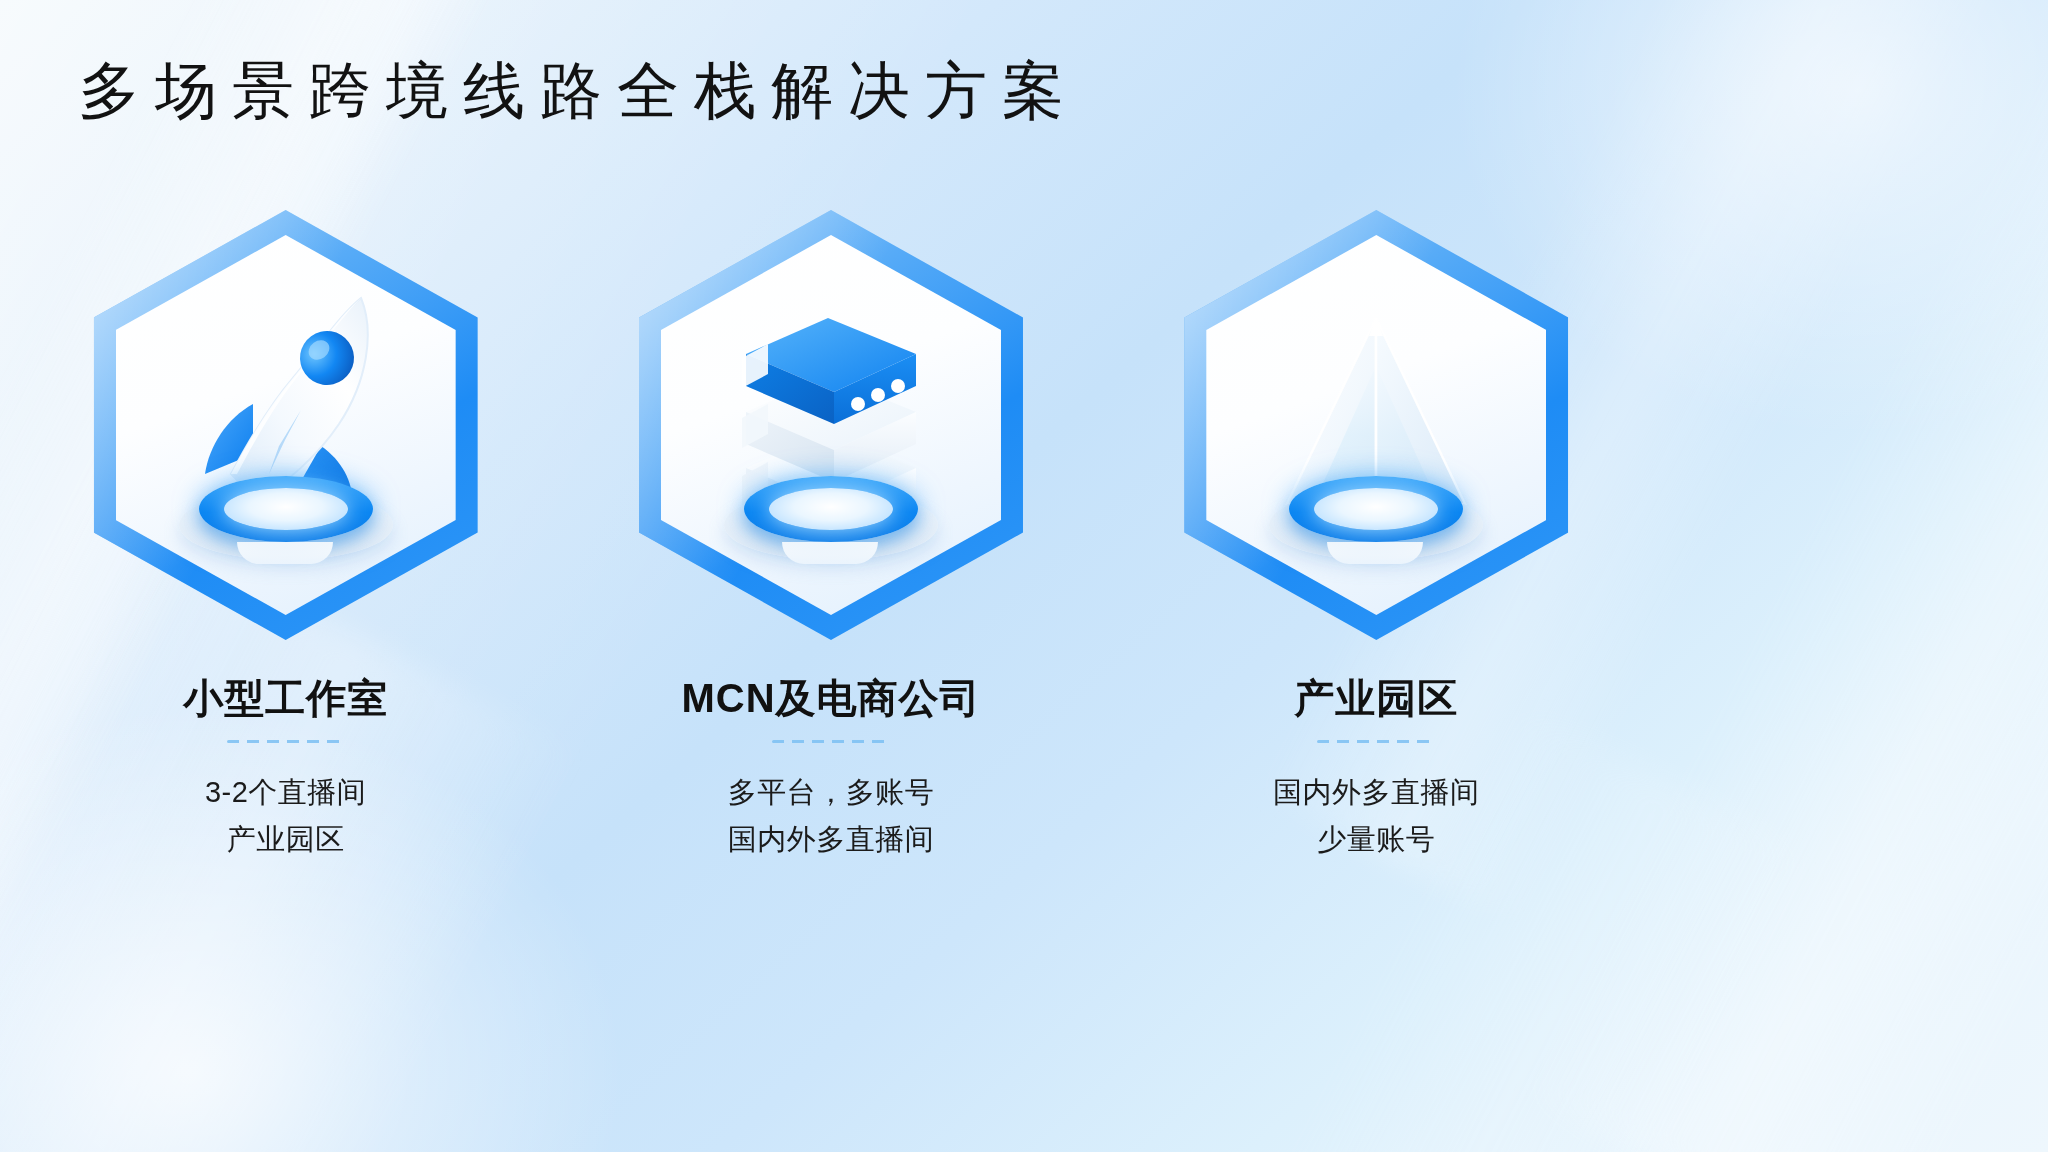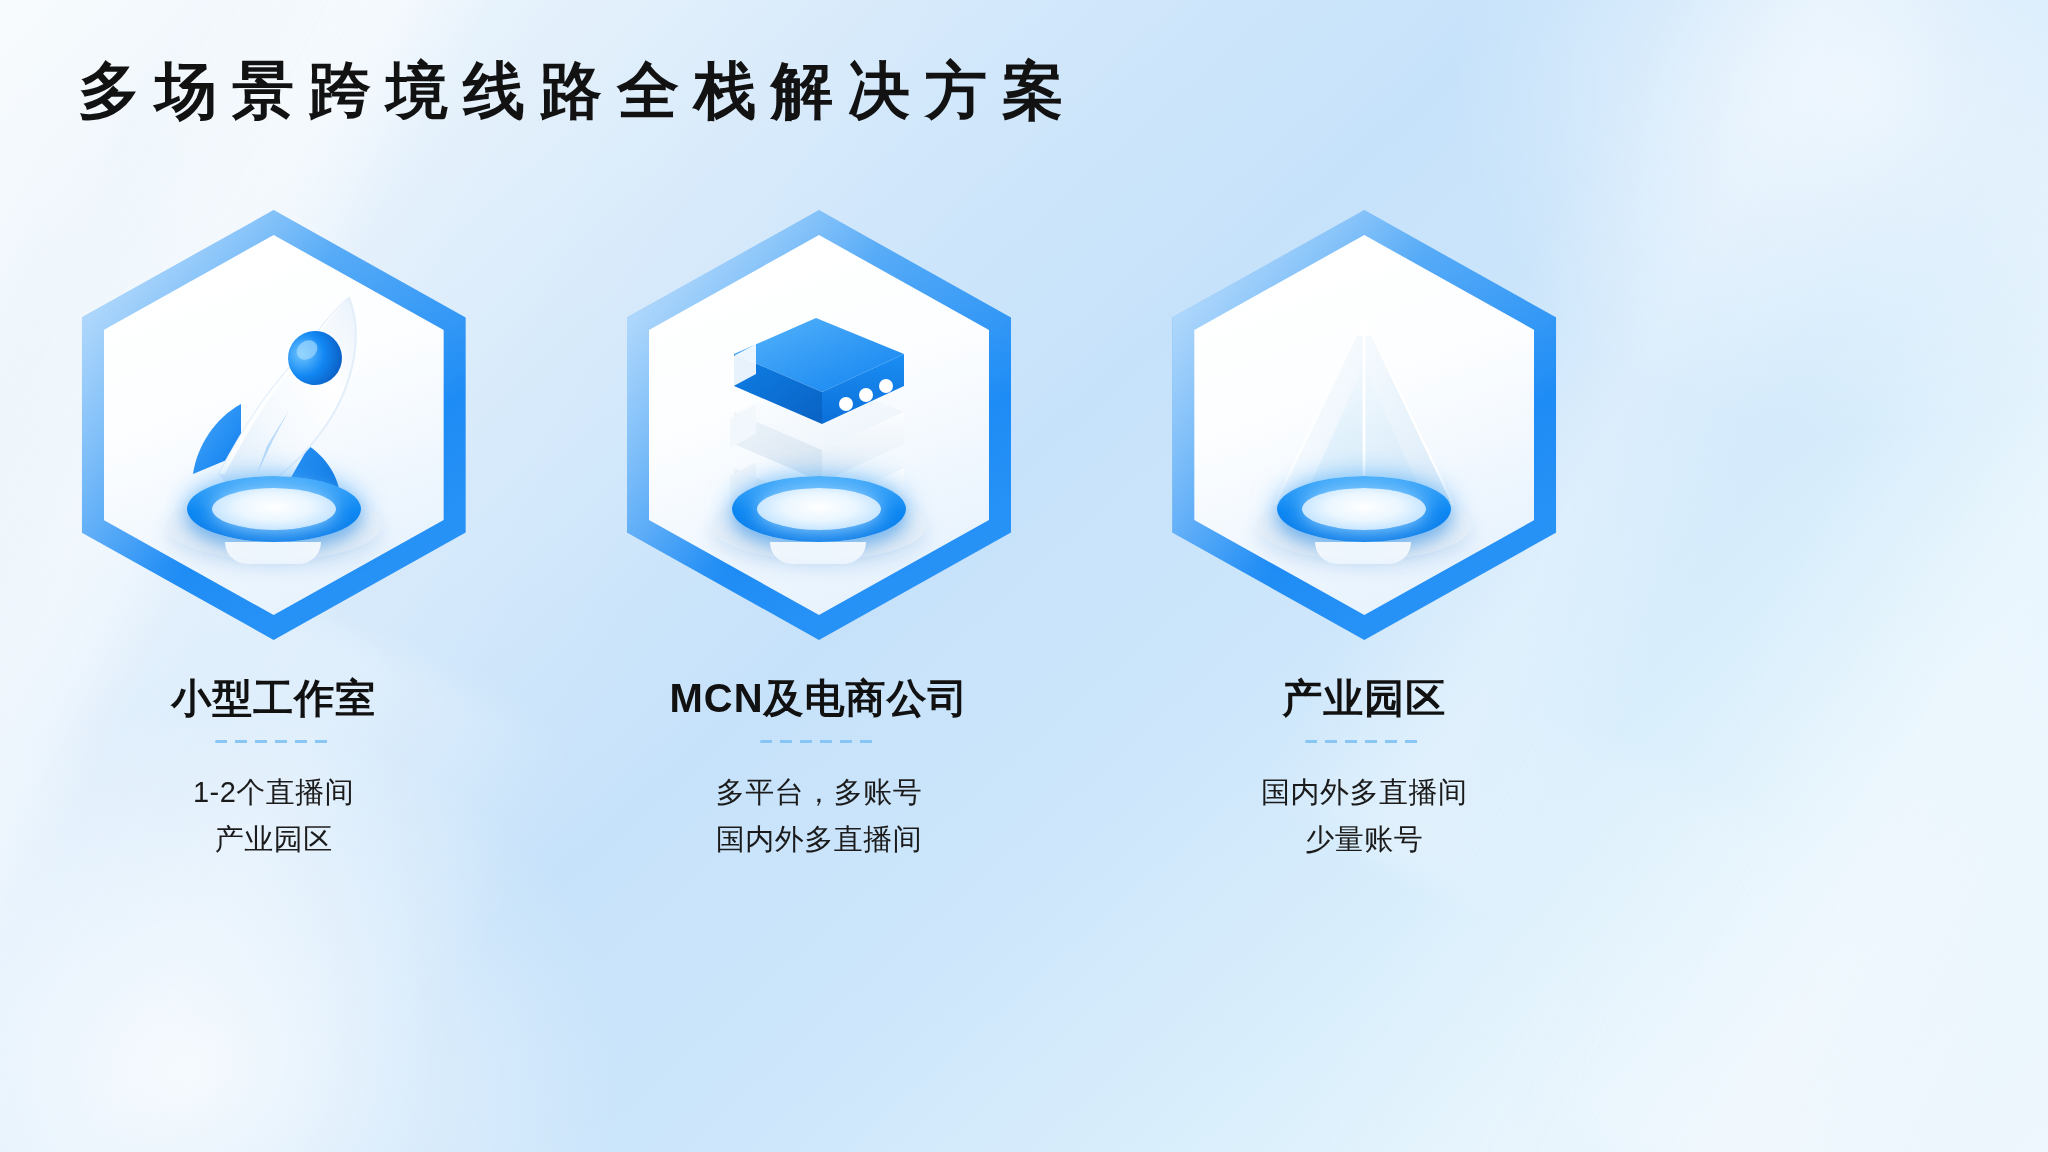--- a/index.html
+++ b/index.html
@@ -61,31 +61,31 @@
   }
 
   
   .page-title {
     position: absolute;
     left: 78px;
     top: 58px;
     margin: 0;
     font-size: 62px;
     line-height: 1.05;
-    font-weight: 700;
+    font-weight: 400;
     color: #121212;
     letter-spacing: 15px;
     white-space: nowrap;
     font-family: "Liberation Sans", "DejaVu Sans", sans-serif;
   }
 
   
   .cards {
     position: absolute;
-    left: 1px;
+    left: 13px;
     top: 210px;
     width: 1636px;
     display: flex;
     justify-content: center;
     align-items: flex-start;
   }
 
   .card {
     width: 600px;
     display: flex;
@@ -280,21 +280,21 @@
           <div class="ped-plate"></div>
           <div class="ped-ring"></div>
           <div class="ped-hole"></div>
           <div class="ped-notch"></div>
         </div>
       </div>
 
       <div class="card-title">小型工作室</div>
       <div class="dash-rule"></div>
       <div class="card-body">
-        <span class="line">1-2个直播间</span>
+        <span class="line">3-2个直播间</span>
         <span class="line">产业园区</span>
       </div>
     </div>
 
     <div class="card">
       <div class="hex-wrap">
         <div class="hex-outer"></div>
         <div class="hex-inner"></div>
 
         <div class="art">

